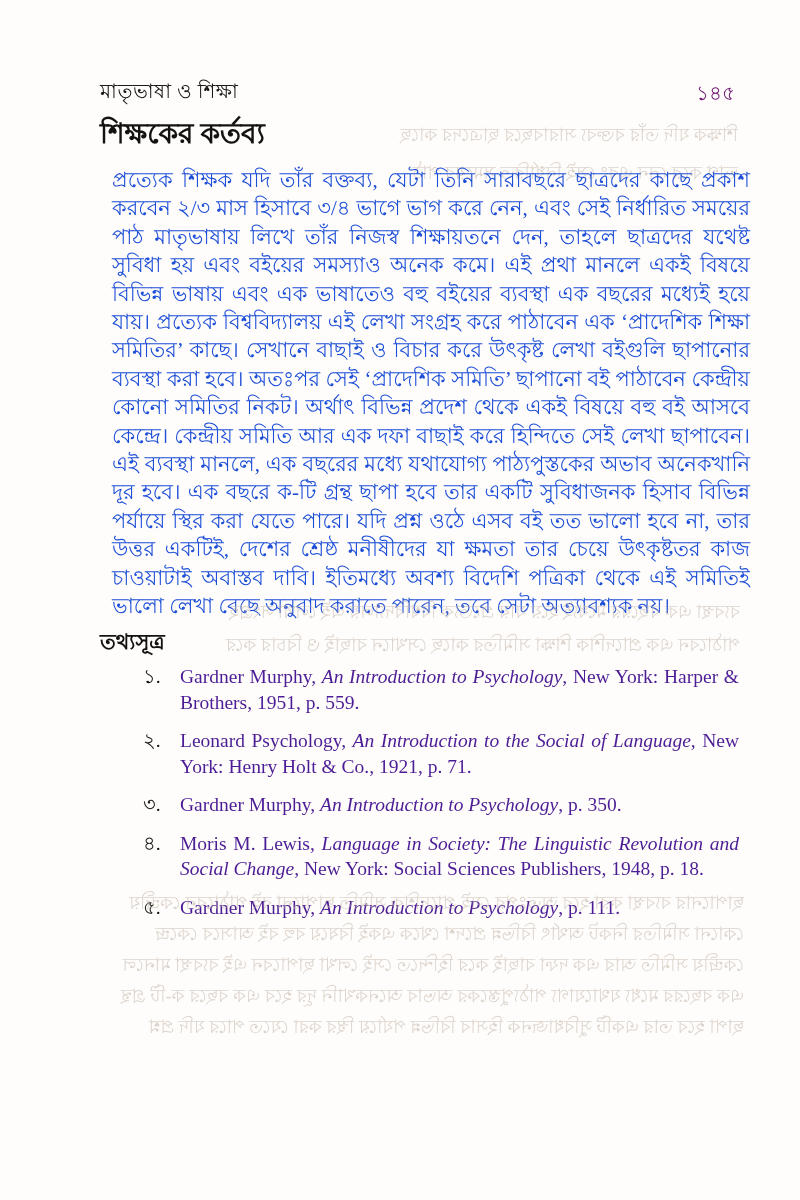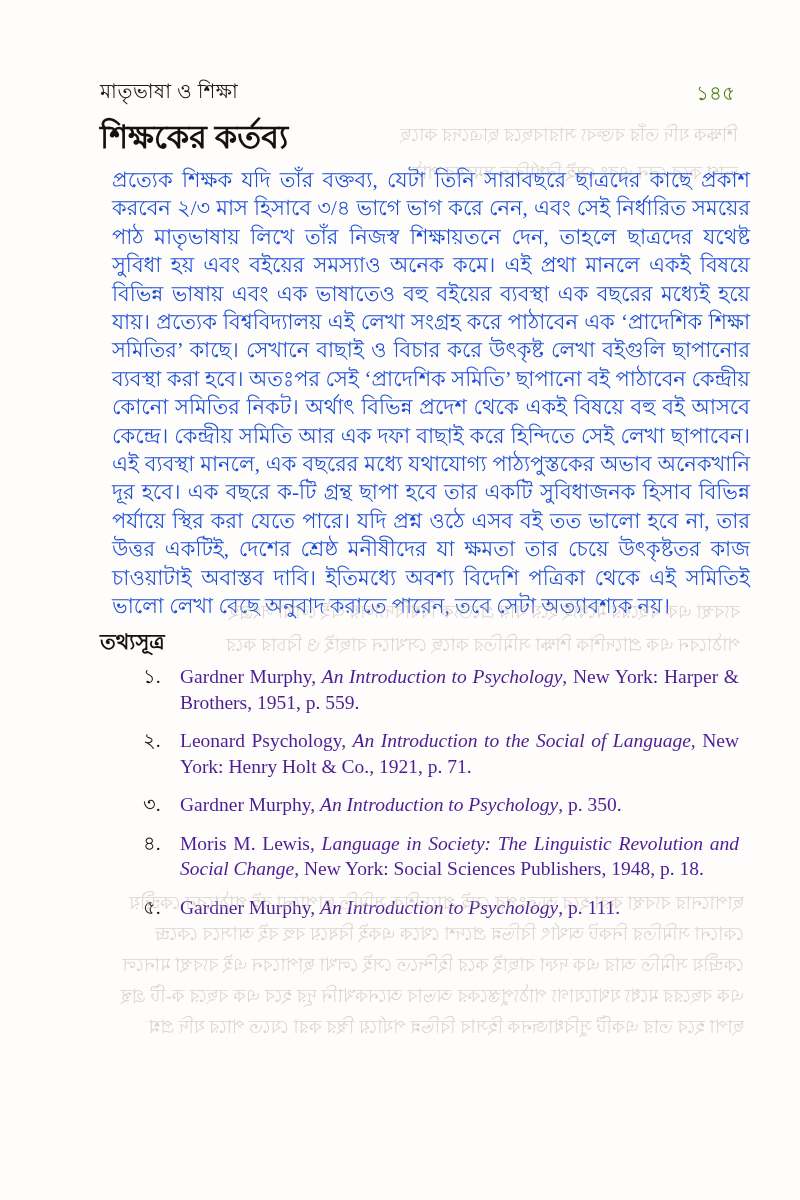--- a/index.html
+++ b/index.html
@@ -29,27 +29,27 @@
     right: 0;
     font-size: 20px;
     letter-spacing: 0.5px;
     color: #1b1815;
   }
   .page-number {
     position: absolute;
     right: 3px;
     top: 2px;
     font-size: 20px;
-    color: #4d7c0f;
+    color: #701a75;
   }
   .section-heading {
     position: absolute;
     top: 112px;
     left: 100px;
-    font-size: 32px;
+    font-size: 28px;
     font-weight: bold;
     color: #14120f;
     margin: 0;
   }
   .body-paragraph {
     position: absolute;
     top: 166px;
     left: 112px;
     width: 638px;
     font-size: 21px;

